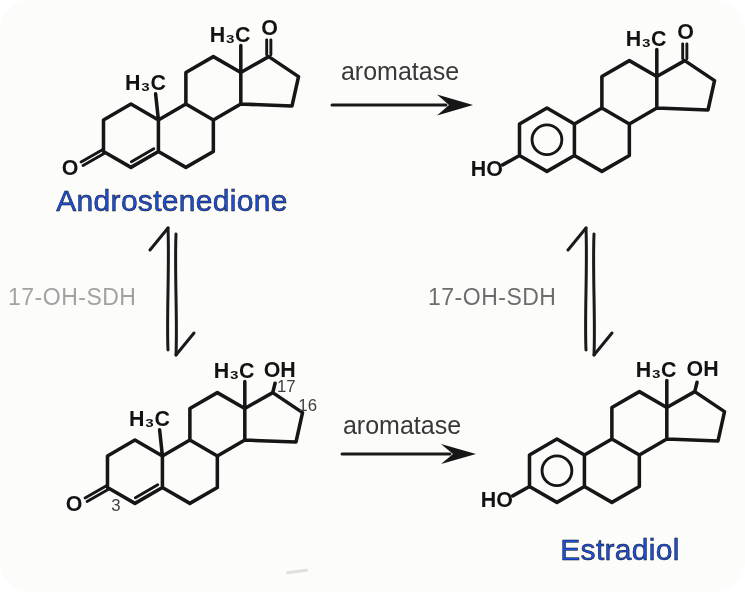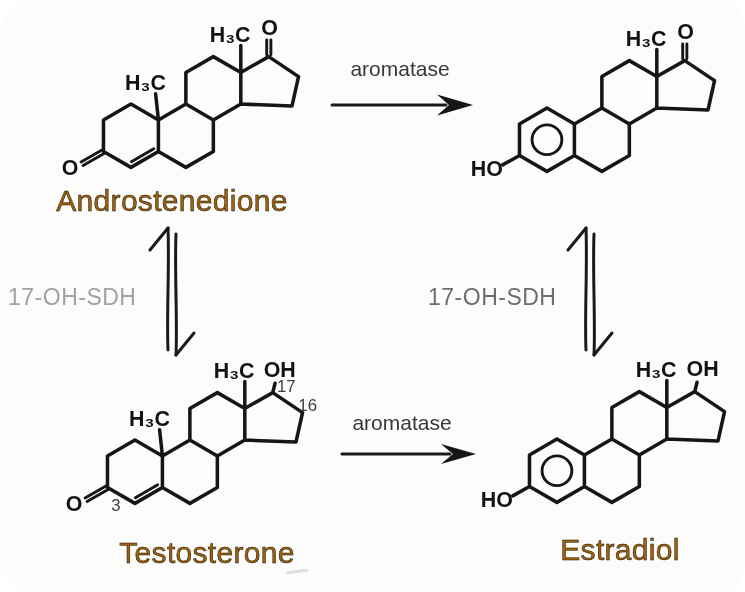--- a/index.html
+++ b/index.html
@@ -9,26 +9,26 @@
     font-family:"Liberation Sans","DejaVu Sans",sans-serif;
     border-radius:30px;
   }
   .mol{position:absolute;}
   .bond{fill:none;stroke:#161616;stroke-width:3.8;stroke-linecap:round;stroke-linejoin:round;}
   .bond2{stroke-width:3.1;}
   .atom{font-family:"Liberation Sans","DejaVu Sans",sans-serif;font-size:23px;font-weight:600;fill:#121212;}
   .cnum{font-family:"Liberation Sans","DejaVu Sans",sans-serif;font-size:18px;font-weight:400;fill:#3f3f3f;}
   .name{
     position:absolute;width:300px;text-align:center;
-    font-size:30px;color:#a16207;letter-spacing:.3px;
+    font-size:30px;color:#1d4ed8;letter-spacing:.3px;
     -webkit-text-stroke:.5px #0e0e0e;
   }
   .aromatase-label{
     position:absolute;width:150px;text-align:center;
-    font-size:21px;color:#383838;
+    font-size:25px;color:#383838;
   }
   .enzyme-label{
     position:absolute;width:158px;text-align:left;
     font-size:23px;letter-spacing:.5px;
   }
   .enzyme-left{color:#a2a2a2;}
   .enzyme-right{color:#6d6d6d;}
   .arrow-svg,.eq-svg{position:absolute;}
   .eq-stroke{fill:none;stroke:#1a1a1a;stroke-width:3;stroke-linecap:round;}
   .arrow-shaft{fill:none;stroke:#1a1a1a;stroke-width:3;stroke-linecap:round;}
@@ -78,21 +78,20 @@
     <path class="bond bond2" d="M49.9,150.1 26.9,163.1 M52.1,153.9 29.1,166.9
          M81,163 105,149"></path>
     <text class="atom" x="209" y="34" text-anchor="end">H₃C</text>
     <text class="atom" x="118" y="86" text-anchor="end">H₃C</text>
     <text class="atom" x="236" y="33" text-anchor="middle">OH</text>
     <text class="atom" x="15" y="177" text-anchor="middle">O</text>
     <text class="cnum" x="243" y="49" text-anchor="middle">17</text>
     <text class="cnum" x="266" y="70" text-anchor="middle">16</text>
     <text class="cnum" x="60" y="177" text-anchor="middle">3</text>
   </svg>
-  <div class="name" style="left:57px;top:536px">Testosterone</div>
 
   <svg class="mol" style="left:482px;top:345px" width="270" height="177" viewBox="0 0 290 190">
     <path class="bond" d="M80.5,101 51,118 51,152 80.5,169 110,152 110,118 Z
          M110,152 139.5,169 169,152 169,118 139.5,101 110,118
          M139.5,101 139.5,67 169,50 198.5,67 198.5,101 169,118
          M198.5,67 228.5,50 260.5,71.5 253.5,103 198.5,101
          M198.5,67 198.5,38 M51,152 33,162 M228.5,50 231,40"></path>
     <circle class="bond bond2" cx="80.5" cy="135" r="16"></circle>
     <text class="atom" x="209" y="34" text-anchor="end">H₃C</text>
     <text class="atom" x="237" y="33" text-anchor="middle">OH</text>

